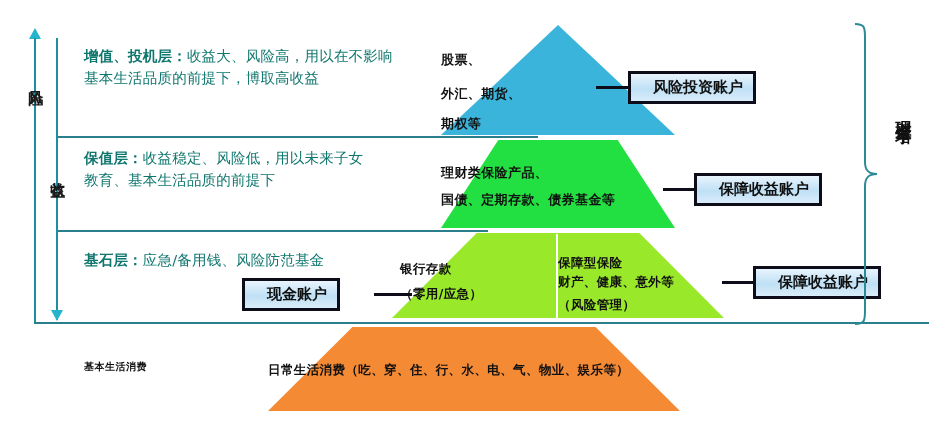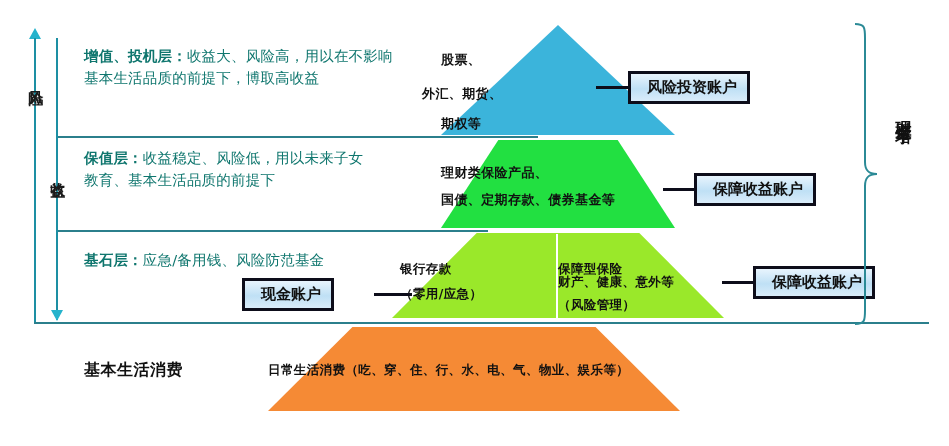--- a/index.html
+++ b/index.html
@@ -81,21 +81,21 @@
   .tier-label.small{font-size:12.5px;line-height:1.75;}
 
   
   .callout{
     position:absolute;
     border:3px solid #0d0d1a;
     background:linear-gradient(180deg,#e8f4fd 0%,#bfe0f5 55%,#d9ecfa 100%);
     color:#111111;
     font-weight:bold;
     font-size:15px;
-    padding:4px 10px 5px 16px;
+    padding:4px 10px 5px 22px;
     white-space:nowrap;
     line-height:1.2;
   }
   .leader{
     position:absolute;
     height:3px;
     background:#0d0d1a;
   }
 
   
@@ -108,21 +108,21 @@
     font-size:16px;
     color:#111111;
     letter-spacing:2px;
     line-height:1.1;
     white-space:nowrap;
   }
 
   .bottom-note{
     position:absolute;
     font-weight:bold;
-    font-size:16px;
+    font-size:10px;
     color:#111111;
     letter-spacing:.5px;
     white-space:nowrap;
   }
 </style>
 </head>
 <body>
 
 <div id="stage">
 
@@ -145,35 +145,35 @@
 
   <div class="tier-trap" style="left:392px;top:233px;width:332px;height:85px;
        clip-path:polygon(25.5% 0%, 74.5% 0%, 100% 100%, 0% 100%);
        background:#9ae82a;"></div>
 
   <div class="abs" style="left:556px;top:234px;width:2px;height:84px;background:#ffffff;"></div>
 
   <div class="tier-label small" style="left:400px;top:258px;width:156px;">银行存款</div>
   <div class="tier-label small" style="left:400px;top:283px;width:156px;">（零用/应急）</div>
 
-  <div class="tier-label small" style="left:558px;top:258px;width:158px;">保障型保险</div>
+  <div class="tier-label small" style="left:558px;top:252px;width:158px;">保障型保险</div>
   <div class="tier-label small" style="left:558px;top:294px;width:158px;">（风险管理）</div>
   <div class="tier-label small" style="left:558px;top:271px;width:158px;">财产、健康、意外等</div>
 
   <div class="tier-trap" style="left:441px;top:140px;width:234px;height:88px;
        clip-path:polygon(24.5% 0%, 75.5% 0%, 100% 100%, 0% 100%);
        background:#22e041;"></div>
   <div class="tier-label" style="left:441px;top:161px;width:234px;">理财类保险产品、</div>
   <div class="tier-label" style="left:441px;top:188px;width:234px;">国债、定期存款、债券基金等</div>
 
   <div class="tier-trap" style="left:441px;top:25px;width:234px;height:110px;
        clip-path:polygon(50% 0%, 100% 100%, 0% 100%);
        background:#3bb4db;"></div>
   <div class="tier-label" style="left:441px;top:48px;width:234px;">股票、</div>
-  <div class="tier-label" style="left:422px;top:82px;width:234px;">外汇、期货、</div>
+  <div class="tier-label" style="left:441px;top:82px;width:234px;">外汇、期货、</div>
   <div class="tier-label" style="left:441px;top:112px;width:234px;">期权等</div>
 
   <div class="desc" style="left:84px;top:45px;width:420px;">
     <b>增值、投机层：</b><span>收益大、风险高，用以在不影响</span><br>
     <span>基本生活品质的前提下，博取高收益</span>
   </div>
 
   <div class="desc" style="left:84px;top:147px;width:400px;">
     <b>保值层：</b><span>收益稳定、风险低，用以未来子女</span><br>
     <span>教育、基本生活品质的前提下</span>

